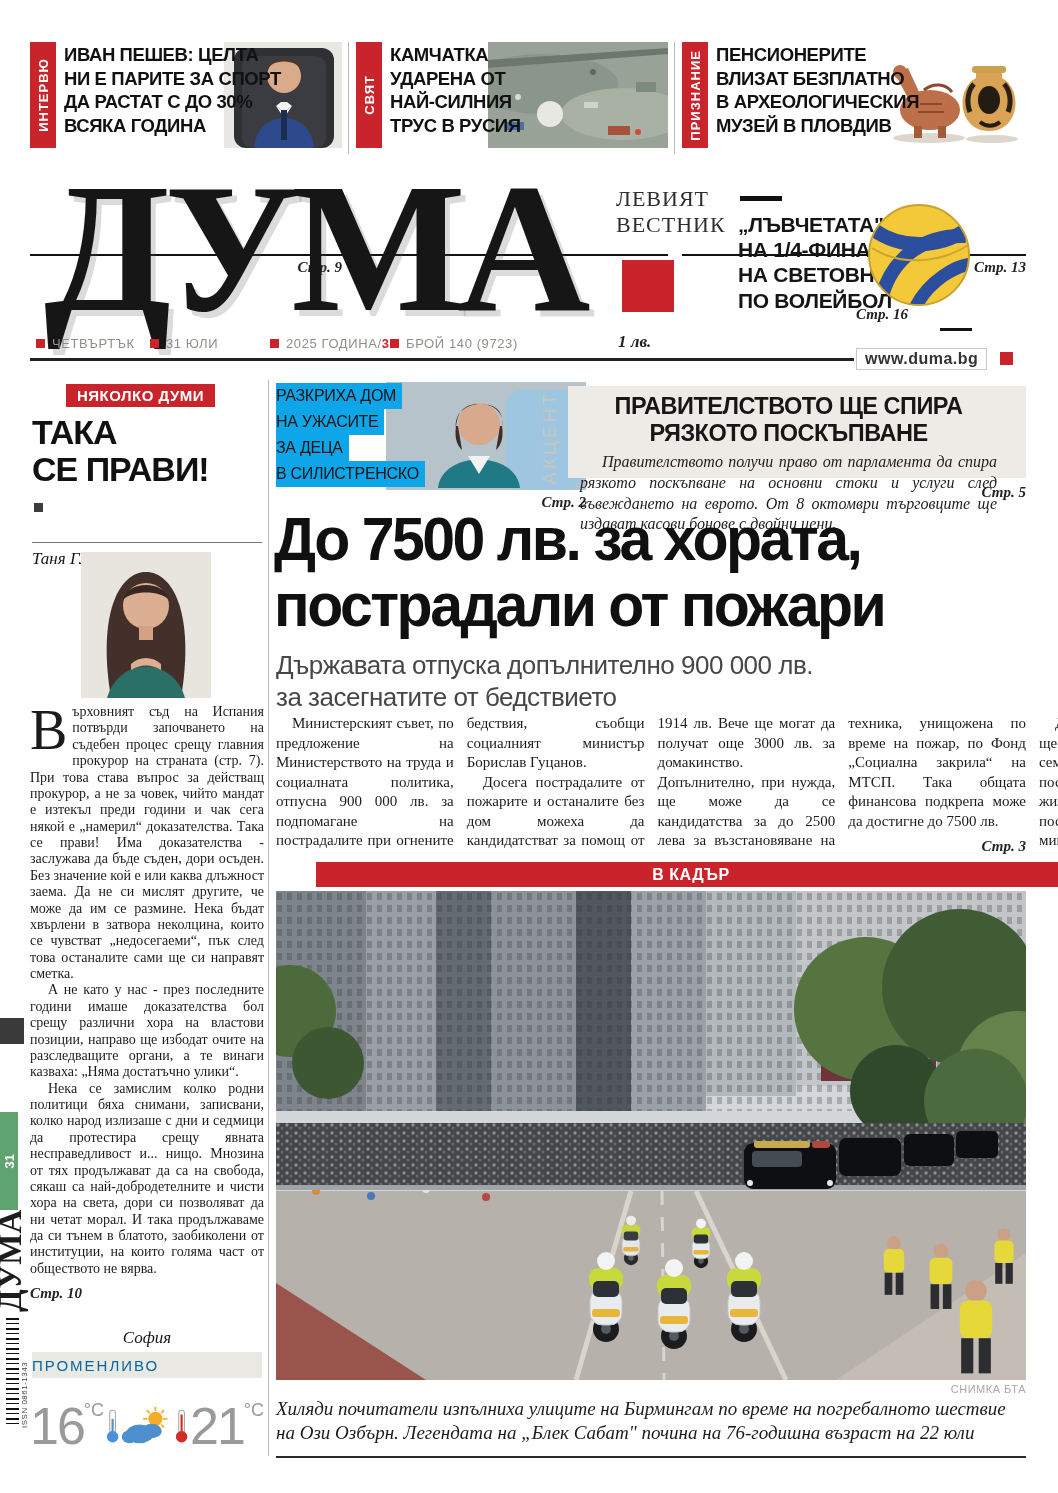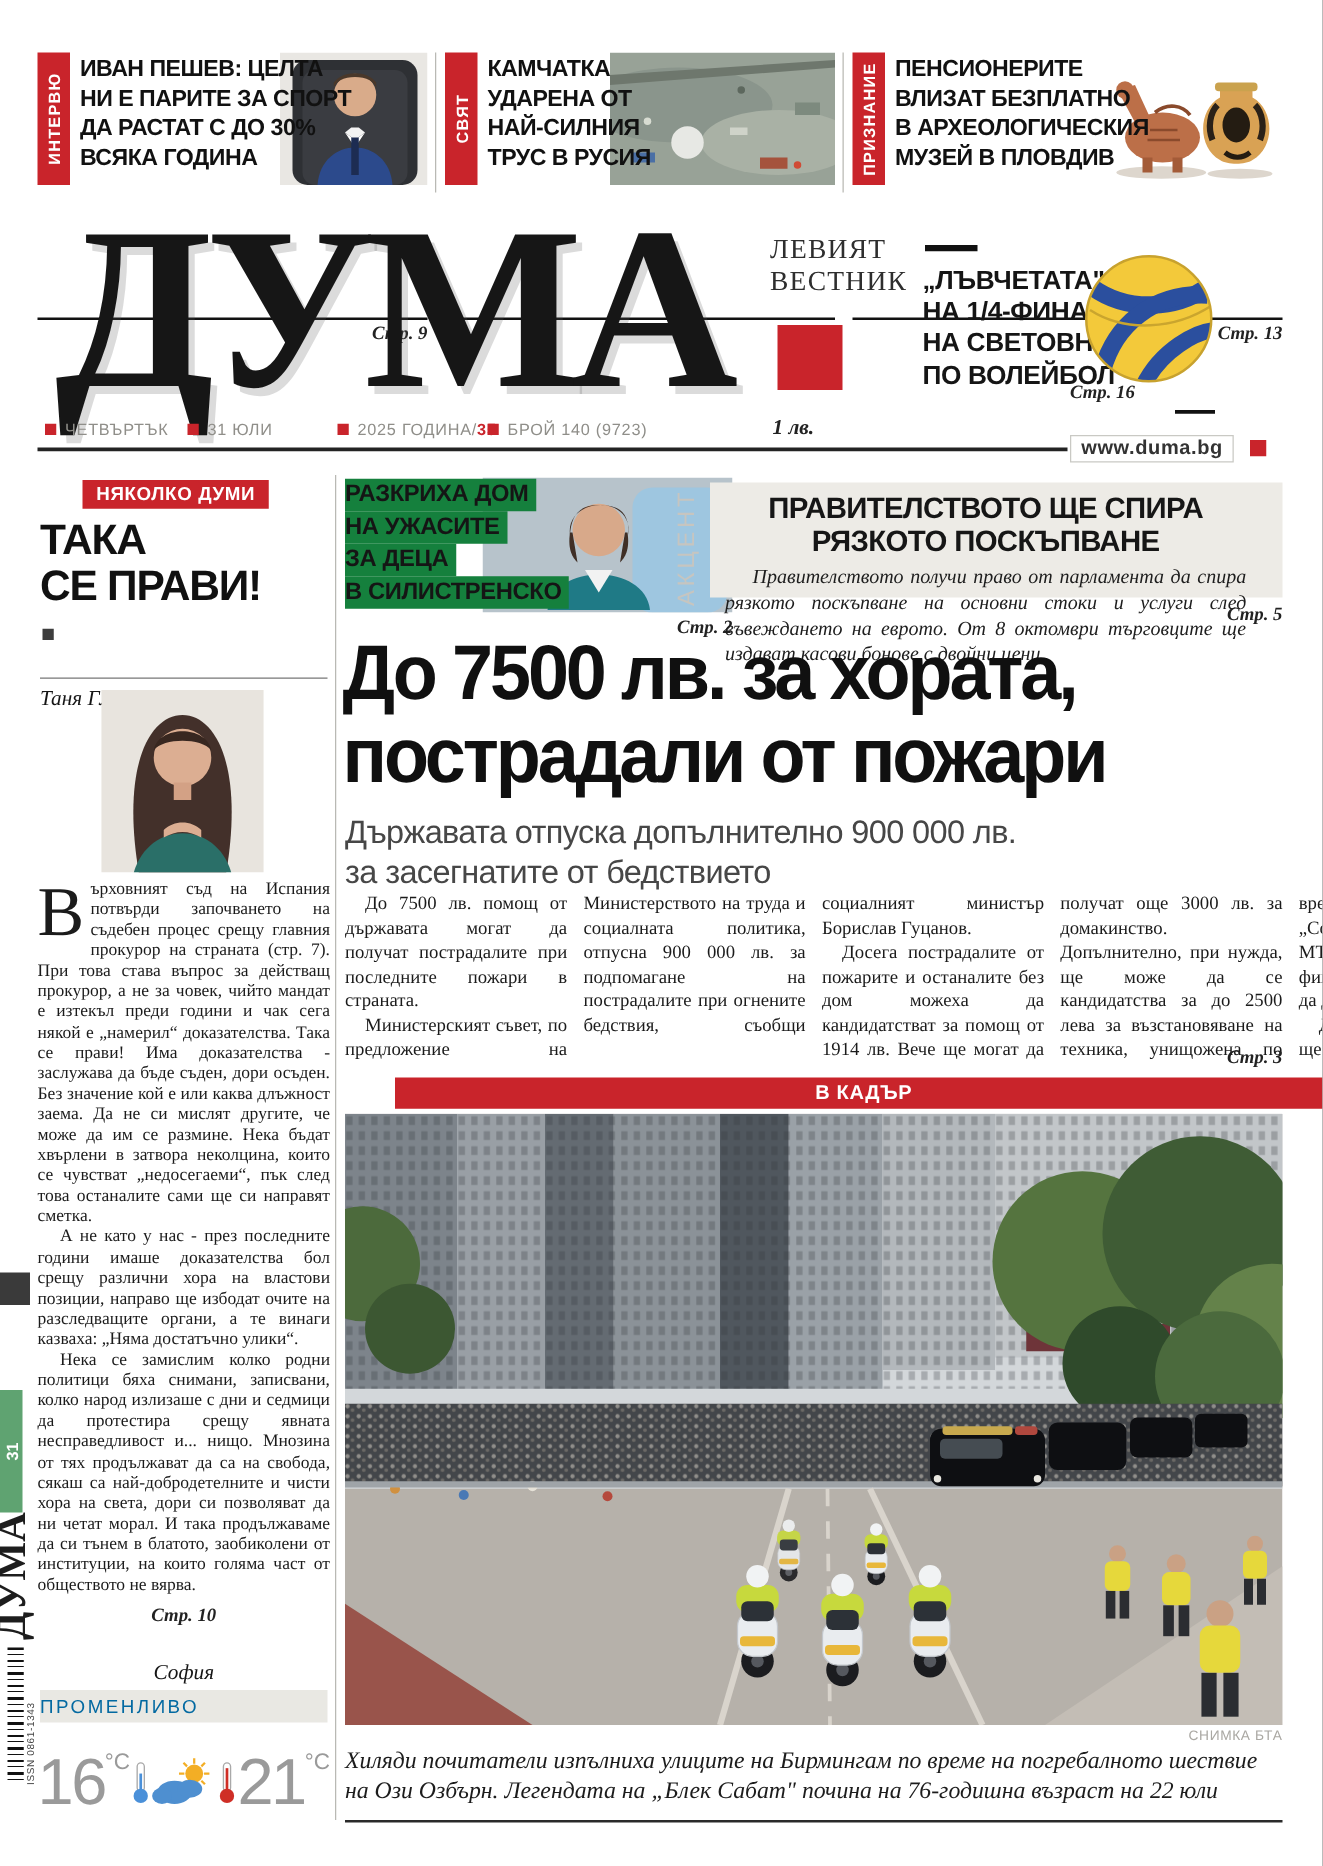--- a/index.html
+++ b/index.html
@@ -58,21 +58,21 @@
   .op-title { left:32px; top:414px; font-weight:bold; font-size:34px; line-height:1.1; letter-spacing:-1px; color:#111; }
   .op-bullet { left:34px; top:503px; width:9px; height:9px; background:#3d3d3d; }
   .op-author { left:32px; top:514px; font-family:"Liberation Serif", serif; font-style:italic; font-size:17px;margin-top:35px; }
   .op-rule { left:32px; top:542px; width:230px; height:1px; background:#777; }
   .op-body { left:30px; top:704px; width:234px; font-family:"Liberation Serif", serif; font-size:14px;
              line-height:1.17; text-align:justify; color:#1b1b1b; }
   .op-body p { text-indent:18px; }
   .op-body p.first { text-indent:0; }
   .dropcap { float:left; font-family:"Liberation Serif", serif; font-size:56px; line-height:0.82;
              padding:4px 5px 0 0; }
-  .op-page { margin-top:8px; text-align:center; }
+  .op-page { margin-top:8px; text-align:left; }
   .v-divider { left:268px; top:380px; width:1px; height:1076px; background:#b9b9b4; }
 
   
   .wx-city { left:30px; top:1328px; width:234px; text-align:center; font-family:"Liberation Serif", serif;
              font-weight:normal; font-style:italic; font-size:17px; }
   .wx-bar { left:32px; top:1352px; width:230px; height:26px; background:#e9e8e3; color:#0369a1;
             font-size:15px; letter-spacing:2px; display:flex; align-items:center; justify-content:flex-start; }
   .wx-row { left:30px; top:1384px; width:234px; height:84px; display:flex; align-items:center;
             justify-content:space-between; }
   .wx-temp { font-size:52px; color:#9a9a9a; letter-spacing:-2px; }
@@ -87,21 +87,21 @@
                font-family:"Liberation Serif", serif; font-weight:bold; font-size:33px; color:#1d1d1d; }
   .barcode { left:6px; top:1318px; width:13px; height:108px;
              background:repeating-linear-gradient(180deg,#111 0 2px,#fff 2px 5px,#111 5px 6px,#fff 6px 10px); }
   .issn { left:20px; top:1318px; height:110px; writing-mode:vertical-rl; transform:rotate(180deg);
           font-size:8px; color:#444; letter-spacing:0.5px; }
 
   
   .sil { left:276px; top:382px; width:310px; height:108px; }
   .sil-photo { position:absolute; right:0; top:0; }
   .sil-lines { position:absolute; left:0; top:1px; z-index:2; }
-  .sil-lines span { display:table; background:#15803d; font-weight:bold; font-size:19px; line-height:25px;
+  .sil-lines span { display:table; background:#0ea5e9; font-weight:normal; font-size:16px; line-height:25px;
                     padding:0 6px 1px 0; letter-spacing:-0.3px; }
   .sil-page { left:276px; top:494px; width:310px; text-align:right; }
 
   
   .acc-label { left:536px; top:386px; width:28px; height:104px; display:flex; align-items:center; justify-content:center; }
   .acc-label span { writing-mode:vertical-rl; transform:rotate(180deg); color:#c6c5c0; font-size:19px; letter-spacing:3px; }
   .acc-box { left:568px; top:386px; width:458px; height:92px; background:#edebe6; padding:7px 29px 0 12px; }
   .acc-head { font-weight:bold; font-size:23.5px; letter-spacing:-0.5px; text-align:center; color:#161616; }
   .acc-sum { margin-top:5px; font-family:"Liberation Serif", serif; font-style:italic; font-size:16px;
              line-height:1.3; text-align:justify; text-indent:22px; color:#1d1d1d; }
@@ -352,21 +352,20 @@
     <div class="acc-head">ПРАВИТЕЛСТВОТО ЩЕ СПИРА РЯЗКОТО ПОСКЪПВАНЕ</div>
     <div class="acc-sum">Правителството получи право от парламента да спира рязкото поскъпване на основни стоки и услуги след въвеждането на еврото. От 8 октомври търговците ще издават касови бонове с двойни цени.</div>
   </div>
   <div class="abs acc-page pageref">Стр. 5</div>
 
   <div class="abs main-head preline">До 7500 лв. за хората,
 пострадали от пожари</div>
   <div class="abs main-sub preline">Държавата отпуска допълнително 900 000 лв.
 за засегнатите от бедствието</div>
   <div class="abs main-cols">
-    <p>До 7500 лв. помощ от държавата могат да получат пострадалите при последните пожари в страната.</p>
     <p>Министерският съвет, по предложение на Министерството на труда и социалната политика, отпусна 900 000 лв. за подпомагане на пострадалите при огнените бедствия, съобщи социалният министър Борислав Гуцанов.</p>
     <p>Досега пострадалите от пожарите и останалите без дом можеха да кандидатстват за помощ от 1914 лв. Вече ще могат да получат още 3000 лв. за домакинство. Допълнително, при нужда, ще може да се кандидатства за до 2500 лева за възстановяване на техника, унищожена по време на пожар, по Фонд „Социална закрила“ на МТСП. Така общата финансова подкрепа може да достигне до 7500 лв.</p>
     <p>Допълнителната помощ ще се предоставя само на семейства, на които е пострадало единственото жилище и то е законно, посочи социалният министър.</p>
   </div>
   <div class="abs main-page pageref">Стр. 3</div>
 
   <div class="abs photo-bar">
       <span>В КАДЪР</span>
     </div>
 

